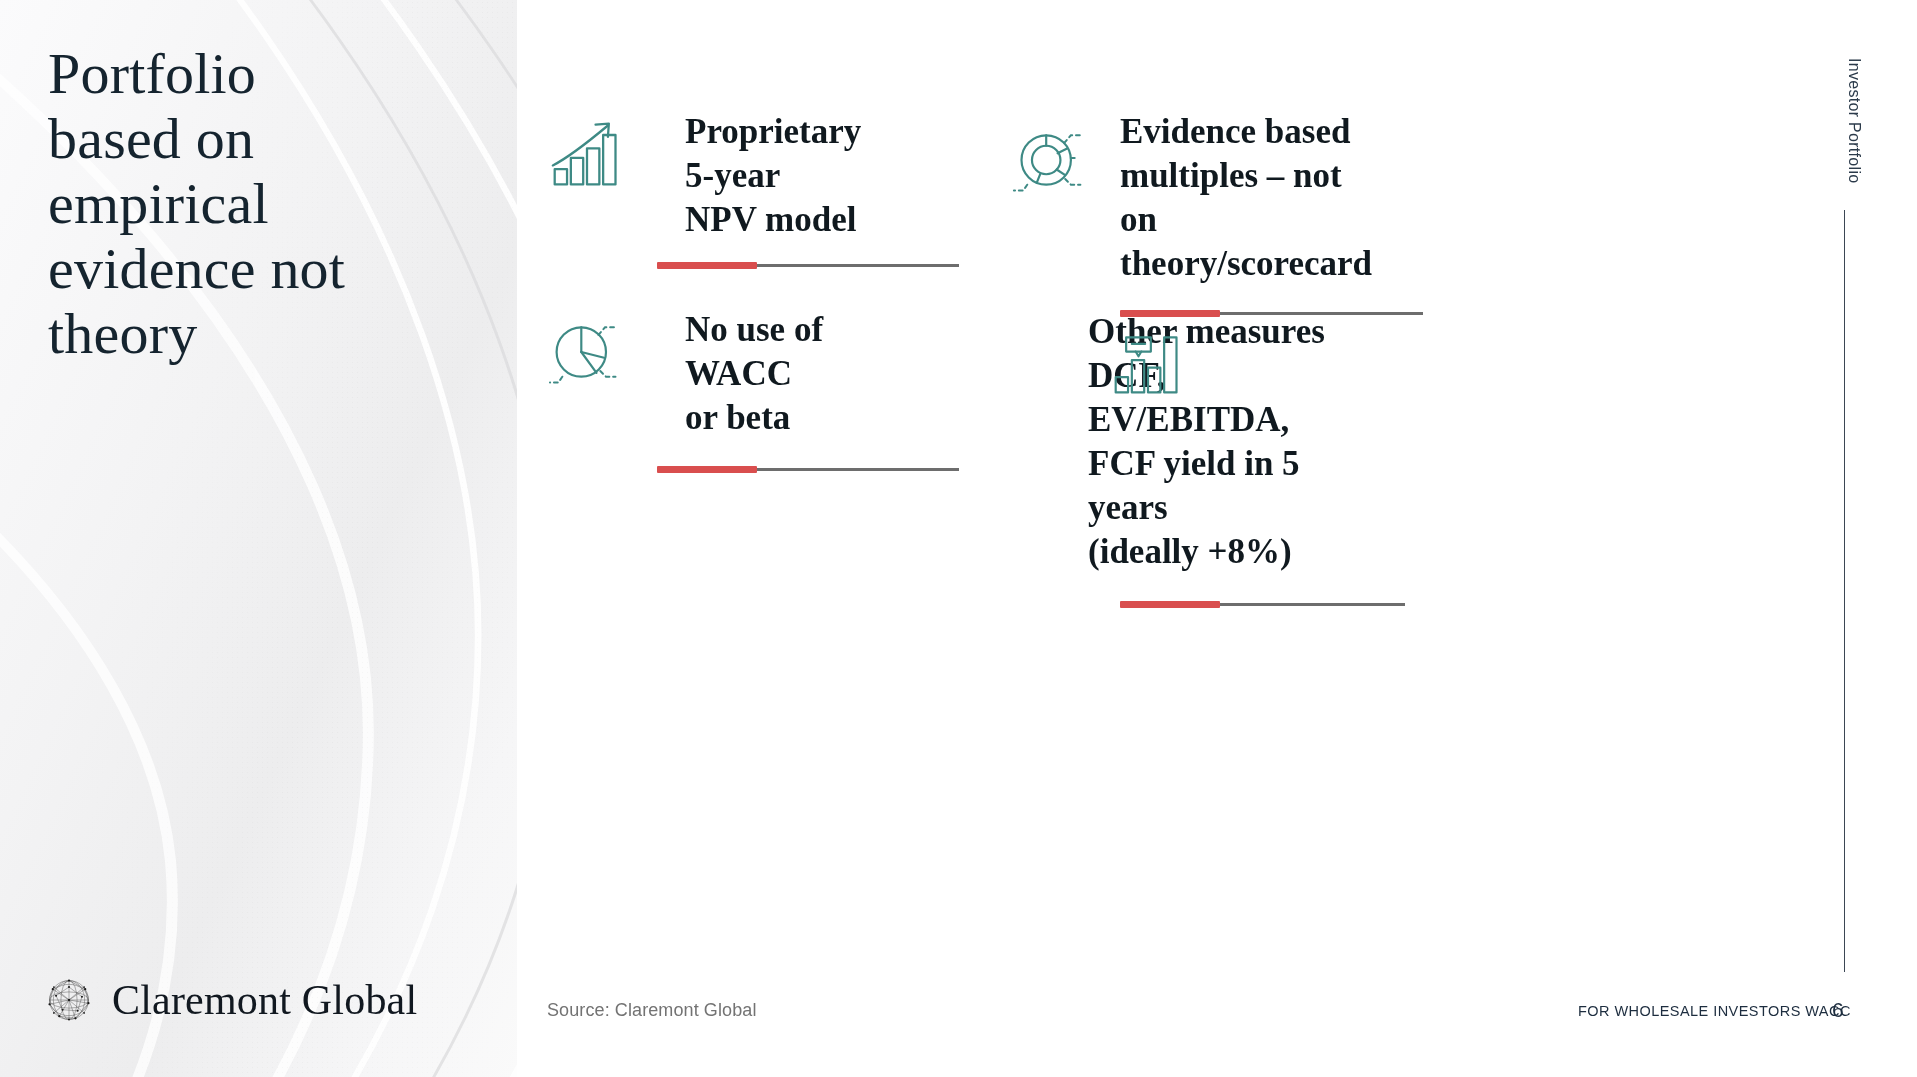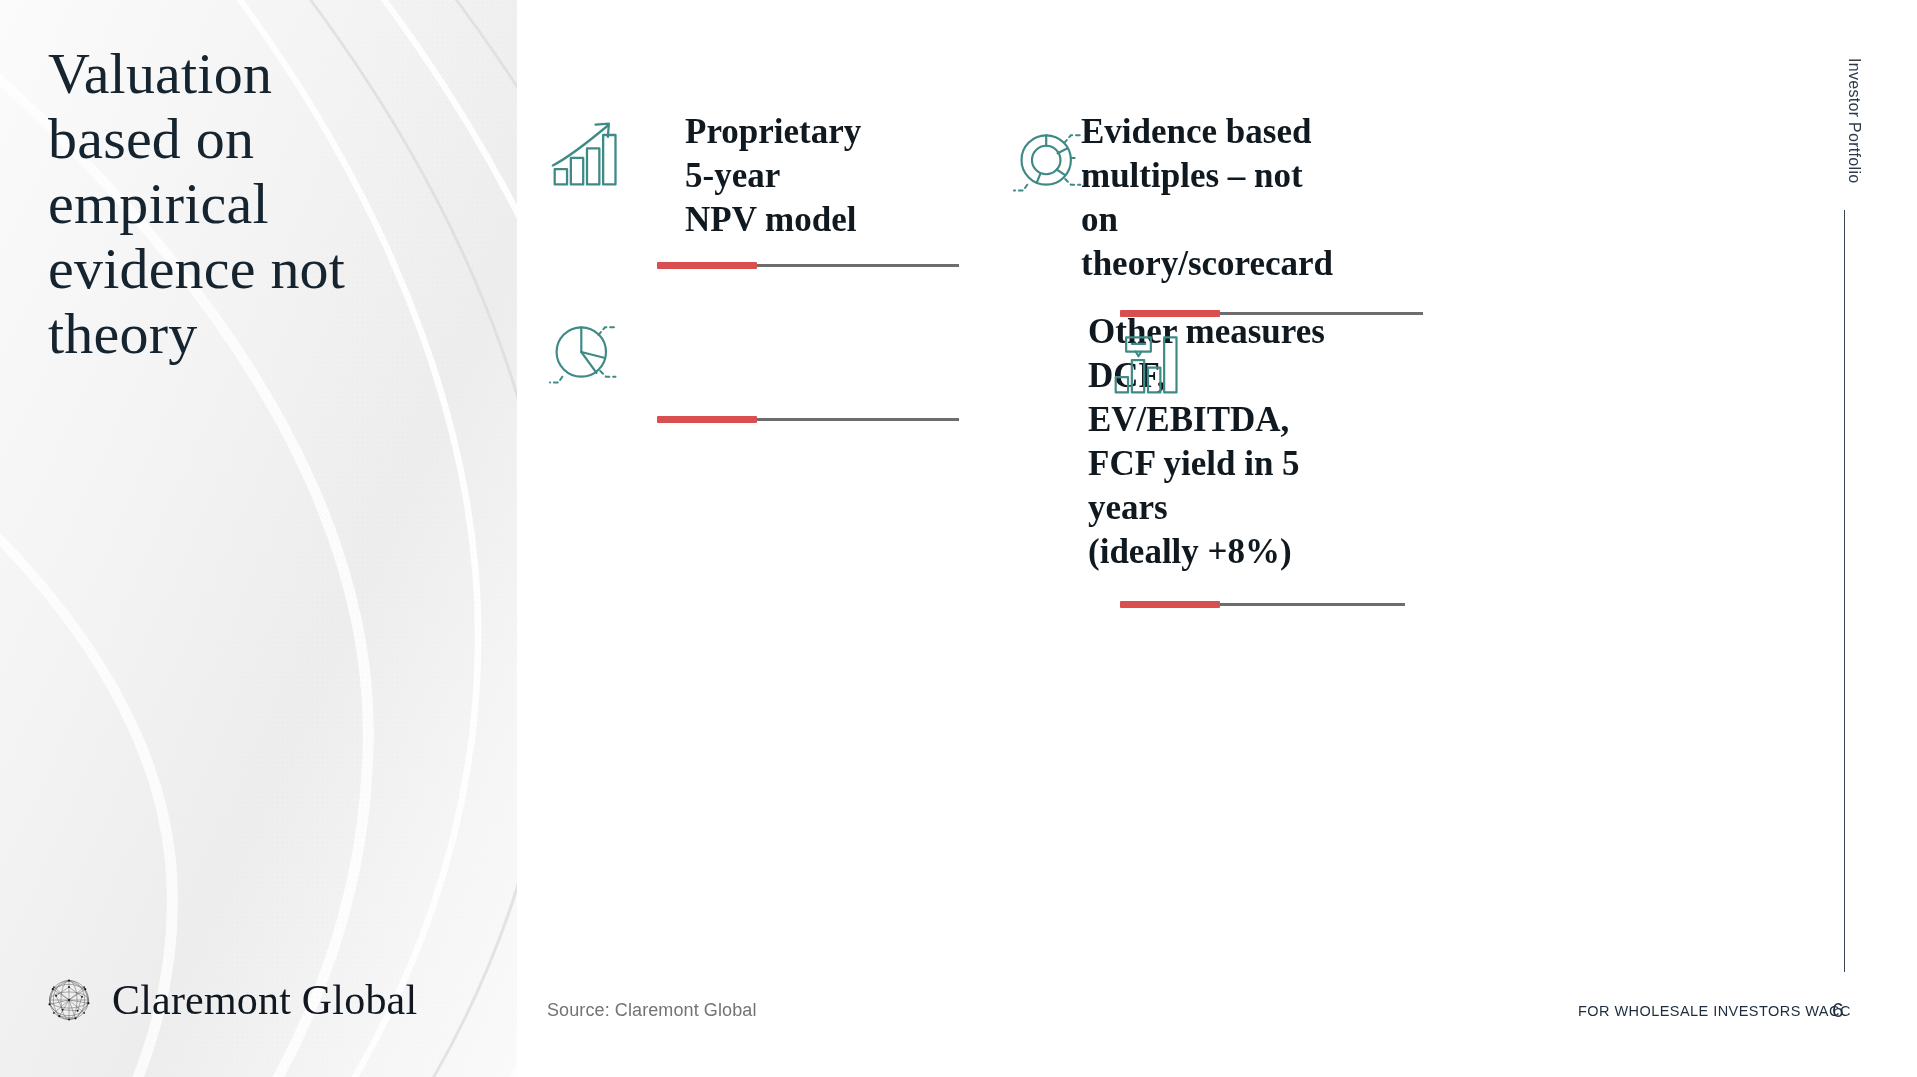--- a/index.html
+++ b/index.html
@@ -200,21 +200,21 @@
         </g>
         <g fill="none" stroke="#ffffff" stroke-width="5" opacity=".8">
           <path d="M-120,120 C 110,300 250,520 250,720 C 250,930 140,1090 0,1230"></path>
           <path d="M-180,380 C 40,500 150,660 160,800 C 170,950 90,1080 -20,1200"></path>
         </g>
       </svg>
     </div>
     <div class="grain"></div>
   </div>
 
-  <div class="slide-title">Valuation
+  <div class="slide-title">Portfolio
 based on
 empirical
 evidence not
 theory</div>
 
   <div class="logo">
     <span class="logo-mark">
       <svg viewBox="0 0 100 100" aria-hidden="true">
         <g stroke="#2a2a2a" stroke-width="0.9" fill="none" opacity=".75">
           <circle cx="50" cy="50" r="36"></circle>
@@ -282,21 +282,21 @@
             <path d="M36 14 L36 25 M58 28 L48 33 M56 56 L47 50 M26 64 L30 54"></path>
           </g>
           <g fill="none" stroke="#3e8a85" stroke-width="2.1" stroke-linecap="round" stroke-dasharray="4 4">
             <path d="M55 22 L62 14 L72 14"></path>
             <path d="M62 38 L70 38"></path>
             <path d="M56 60 L62 66 L72 66"></path>
             <path d="M16 66 L12 72 L2 72"></path>
           </g>
         </svg>
       </span>
-      <span class="block-text" style="margin-left:69px;">Evidence based
+      <span class="block-text" style="margin-left:108px;">Evidence based
 multiples – not on
 theory/scorecard</span>
     </div>
     <div class="divider w-red-100" style="width:303px; margin-top:26px;"></div>
   </div>
 
   <div class="block" style="left:549px; top:308px; width:310px;">
     <div class="block-row">
       <span class="block-icon">
         <svg viewBox="0 0 80 80" aria-hidden="true">
@@ -306,20 +306,22 @@
             <path d="M34 40 L58 46"></path>
             <path d="M34 40 L50 62"></path>
           </g>
           <g fill="none" stroke="#3e8a85" stroke-width="2.1" stroke-linecap="round" stroke-dasharray="4 4">
             <path d="M52 22 L59 14 L69 14"></path>
             <path d="M54 60 L60 66 L70 66"></path>
             <path d="M14 66 L10 72 L1 72"></path>
           </g>
         </svg>
       </span>
+      <span class="block-text">No use of WACC
+or beta</span>
     </div>
     <div class="divider w-red-100" style="width:302px; margin-top:28px;"></div>
   </div>
 
   <div class="block" style="left:1012px; top:310px; width:330px;">
     <div class="block-row">
       <span class="block-icon" style="position:absolute;left:98px;top:8px;">
         <svg viewBox="0 0 80 80" aria-hidden="true">
           <g fill="none" stroke="#3e8a85" stroke-width="2.3" stroke-linecap="round" stroke-linejoin="round">
             <rect x="6" y="56" width="13" height="16"></rect>

